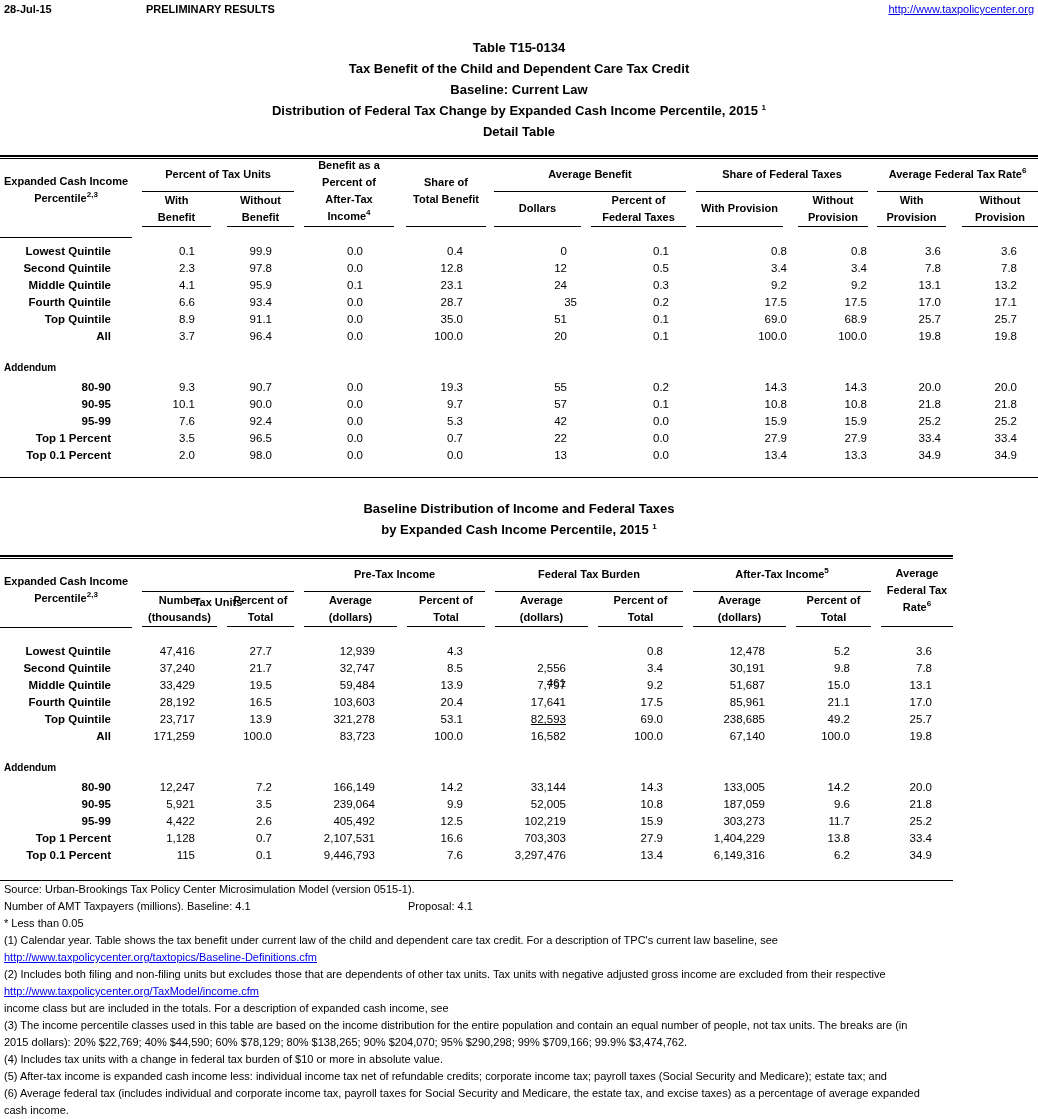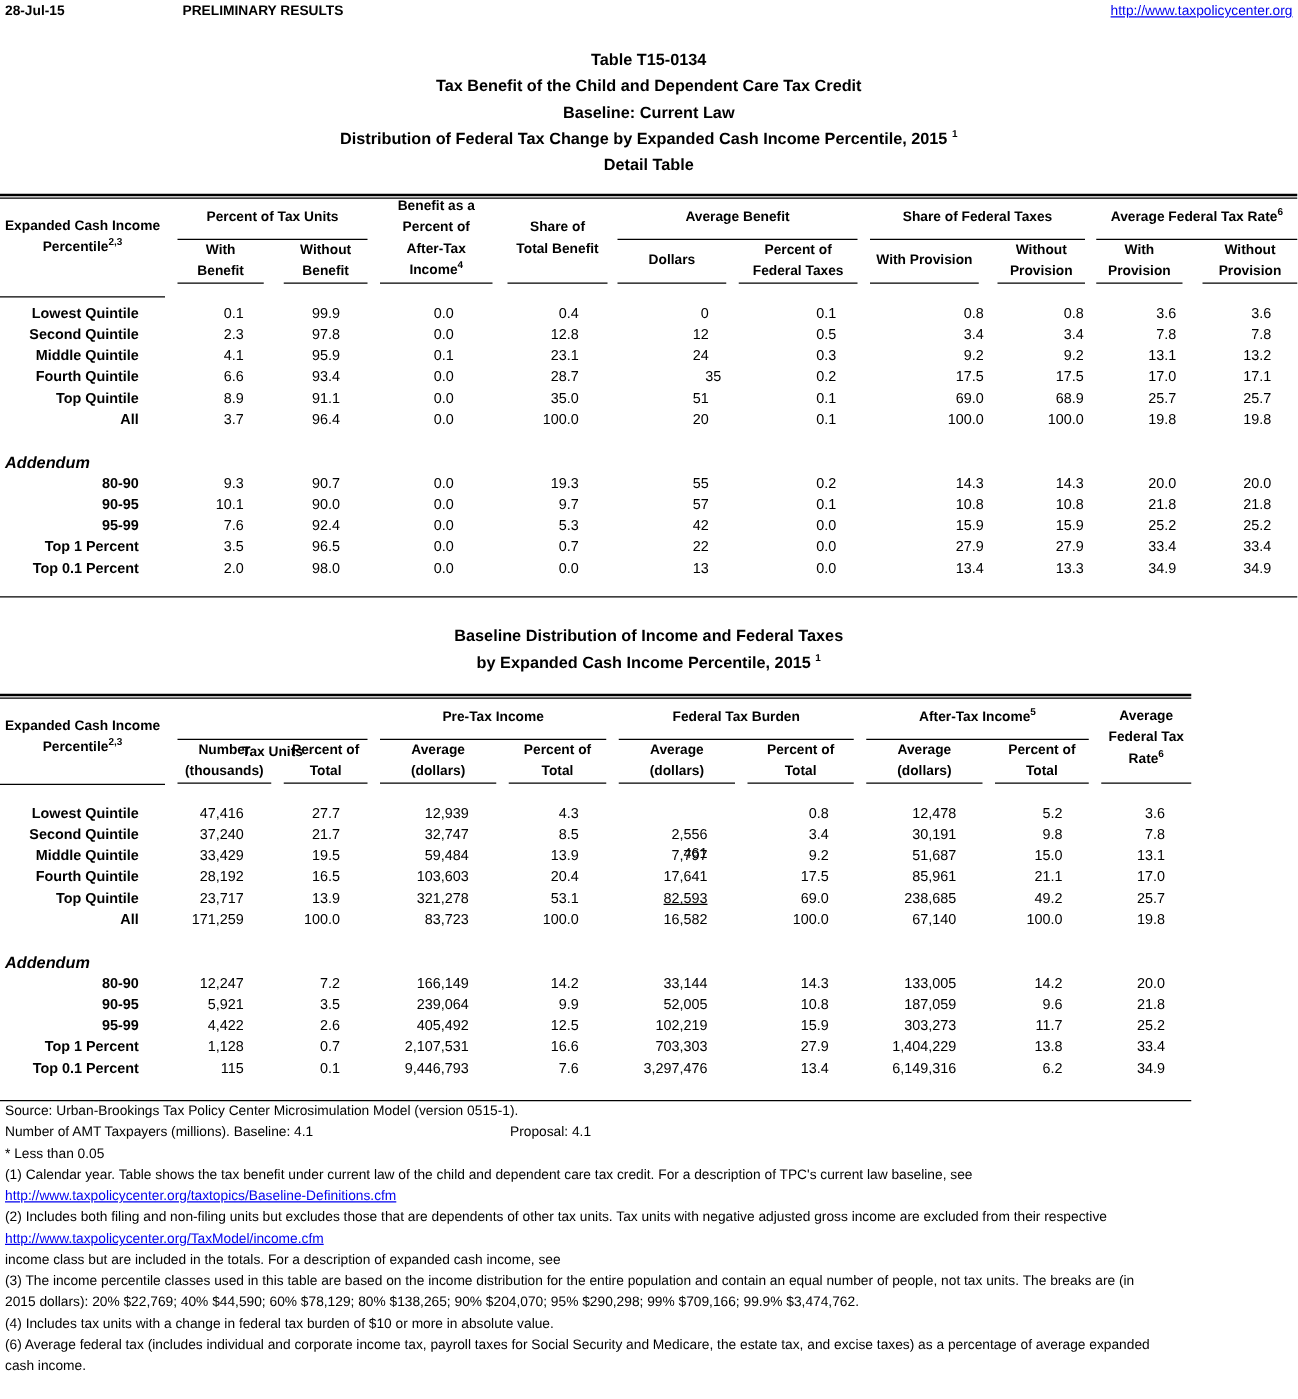--- a/index.html
+++ b/index.html
@@ -23,21 +23,21 @@
 
   .dbl { position: absolute; height: 4px; border-top: 2px solid #000; border-bottom: 1px solid #000; box-sizing: border-box; }
   .hr { position: absolute; border-top: 1px solid #000; height: 0; }
   .uline { position: absolute; border-top: 1.5px solid #000; height: 0; }
 
   .hd { position: absolute; font-weight: bold; font-size: 11px; text-align: center; line-height: 17px; }
 
   .row { position: absolute; left: 0; height: 17px; line-height: 17px; font-size: 11.5px; }
   .cell { position: absolute; text-align: right; white-space: nowrap; }
   .lbl { position: absolute; text-align: right; font-weight: bold; white-space: nowrap; }
-  .addendum { position: absolute; left: 4px; font-weight: bold; font-size: 13px; font-style: italic; }
+  .addendum { position: absolute; left: 4px; font-weight: bold; font-size: 10px; }
 
   .notes { position: absolute; left: 4px; width: 1030px; font-size: 11px; line-height: 17px; }
   .notes div { white-space: nowrap; }
 </style>
 </head>
 <body>
 
 <div id="date" class="abs">28-Jul-15</div>
 <div id="prelim" class="abs">PRELIMINARY RESULTS</div>
 <a id="url" class="abs link">http://www.taxpolicycenter.org</a>
@@ -495,15 +495,16 @@
   </div>
   <div>* Less than 0.05</div>
   <div>(1) Calendar year. Table shows the tax benefit under current law of the child and dependent care tax credit. For a description of TPC's current law baseline, see</div>
   <div><a class="link">http://www.taxpolicycenter.org/taxtopics/Baseline-Definitions.cfm</a></div>
   <div>(2) Includes both filing and non-filing units but excludes those that are dependents of other tax units. Tax units with negative adjusted gross income are excluded from their respective</div>
   <div><a class="link">http://www.taxpolicycenter.org/TaxModel/income.cfm</a></div>
   <div>income class but are included in the totals. For a description of expanded cash income, see</div>
   <div>(3) The income percentile classes used in this table are based on the income distribution for the entire population and contain an equal number of people, not tax units. The breaks are (in</div>
   <div>2015 dollars): 20% $22,769; 40% $44,590; 60% $78,129; 80% $138,265; 90% $204,070; 95% $290,298; 99% $709,166; 99.9% $3,474,762.</div>
   <div>(4) Includes tax units with a change in federal tax burden of $10 or more in absolute value.</div>
+  <div>(5) After-tax income is expanded cash income less: individual income tax net of refundable credits; corporate income tax; payroll taxes (Social Security and Medicare); estate tax; and</div>
   <div>(6) Average federal tax (includes individual and corporate income tax, payroll taxes for Social Security and Medicare, the estate tax, and excise taxes) as a percentage of average expanded</div>
   <div>cash income.</div>
 </div>
 
 </body></html>

